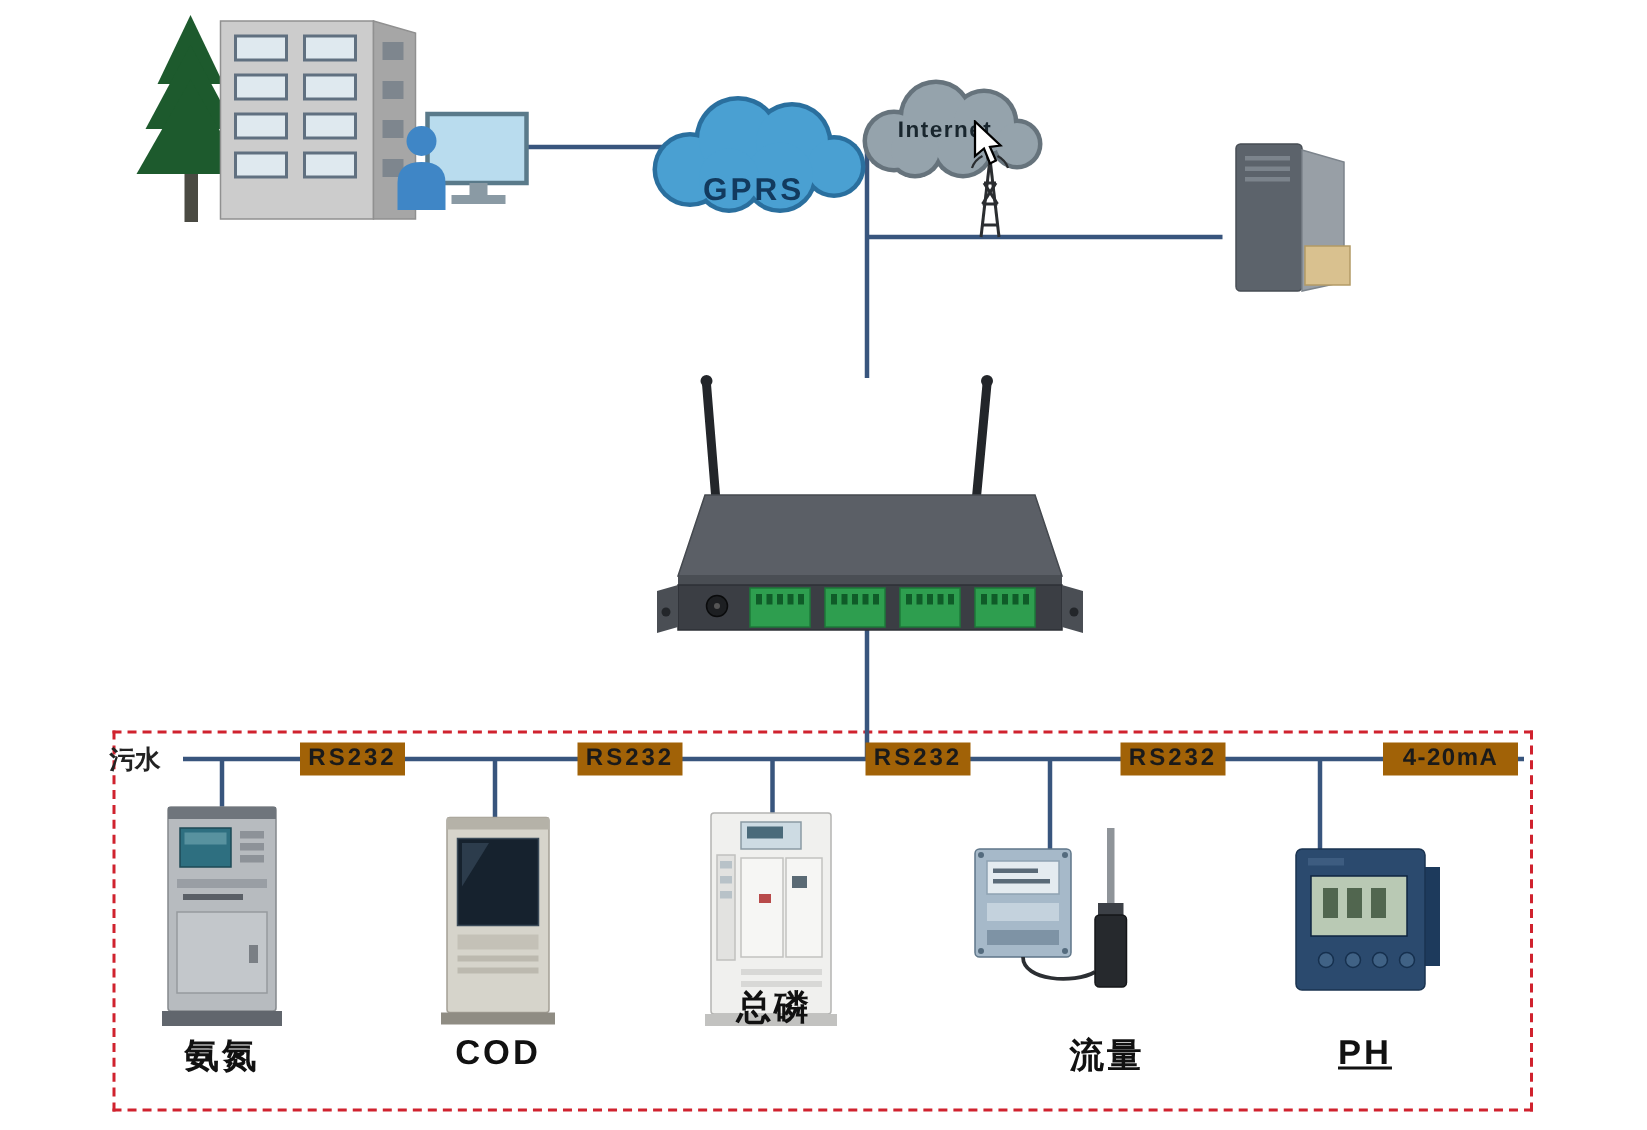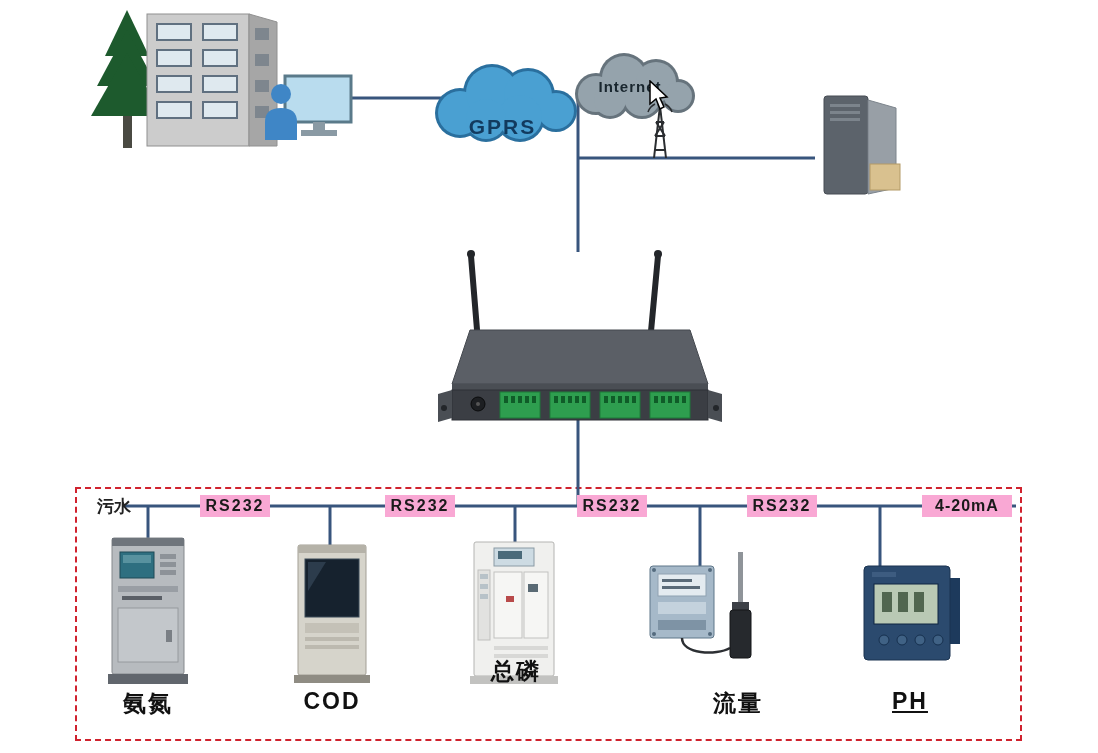--- a/index.html
+++ b/index.html
@@ -6,21 +6,21 @@
   body{width:1098px;height:753px;position:relative;overflow:hidden;
        font-family:"Liberation Sans","DejaVu Sans",sans-serif;color:#111;}
   .canvas{position:absolute;left:0;top:0;width:1098px;height:753px;}
   .dev{position:absolute;z-index:2;}
   .lines{position:absolute;left:0;top:0;z-index:1;}
   .label{position:absolute;z-index:3;font-weight:bold;text-align:center;color:#111;}
   .node-label{font-size:17px;letter-spacing:1px;}
   .cloud-label{z-index:3;}
   .gprs-text{font-size:21px;color:#123a5e;letter-spacing:2px;margin-top:29px;}
   .internet-text{font-size:15px;color:#19262e;letter-spacing:1px;}
-  .bus-label{background:#f9a8d4;font-size:16px;height:22px;line-height:22px;
+  .bus-label{background:#a16207;font-size:16px;height:22px;line-height:22px;
              letter-spacing:2px;color:#1a1a1a;}
   .group-label{font-size:17px;color:#222;}
   .inst-label{font-size:23px;letter-spacing:2px;}
   .sewage-box{position:absolute;left:75px;top:487px;width:943px;height:250px;
               border:2px dashed #d0222e;z-index:0;background:transparent;}
   .cursor{z-index:5;}
 </style>
 </head>
 <body>
 
@@ -184,21 +184,21 @@
           <rect x="194" y="154" width="4" height="7"></rect>
         <rect x="216" y="154" width="4" height="7"></rect>
           <rect x="223" y="154" width="4" height="7"></rect>
           <rect x="230" y="154" width="4" height="7"></rect>
           <rect x="237" y="154" width="4" height="7"></rect>
           <rect x="244" y="154" width="4" height="7"></rect>
       </g>
     </g>
   </svg>
 
-  <div class="label group-label" style="left:92px;top:495px;width:44px;">污水</div>
+  <div class="label group-label" style="left:68px;top:495px;width:44px;">污水</div>
   <div class="label bus-label" style="left:200px;top:495px;width:70px;">RS232</div>
   <div class="label bus-label" style="left:385px;top:495px;width:70px;">RS232</div>
   <div class="label bus-label" style="left:577px;top:495px;width:70px;">RS232</div>
   <div class="label bus-label" style="left:747px;top:495px;width:70px;">RS232</div>
   <div class="label bus-label" style="left:922px;top:495px;width:90px;letter-spacing:1px;">4-20mA</div>
 
   <svg class="dev" style="left:102px;top:536px;" width="92" height="150" viewBox="0 0 92 150">
     <rect x="10" y="2" width="72" height="136" rx="2" fill="#b7bbbf" stroke="#85898d"></rect>
     <rect x="10" y="2" width="72" height="8" fill="#6f757c"></rect>
     <rect x="18" y="16" width="34" height="26" fill="#2e6f80" stroke="#1e4a56"></rect>

